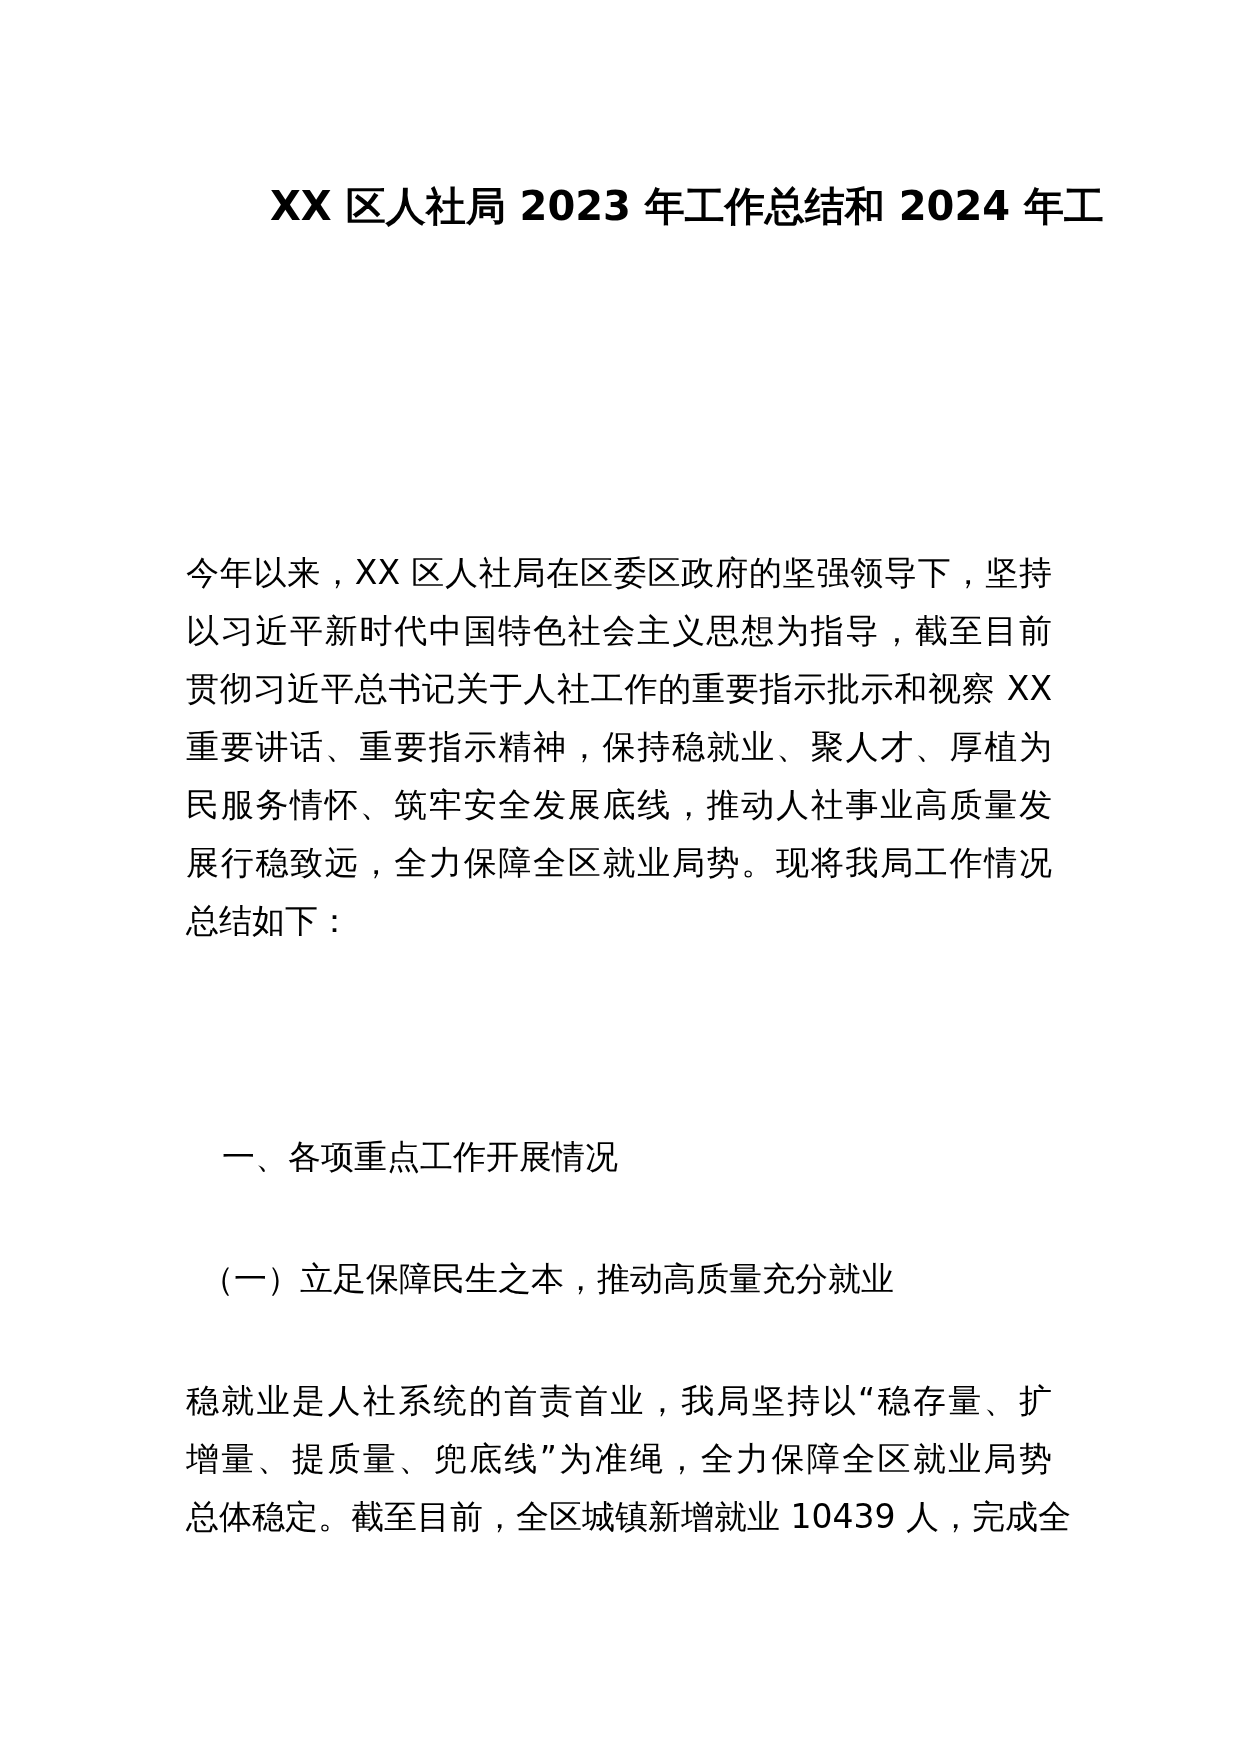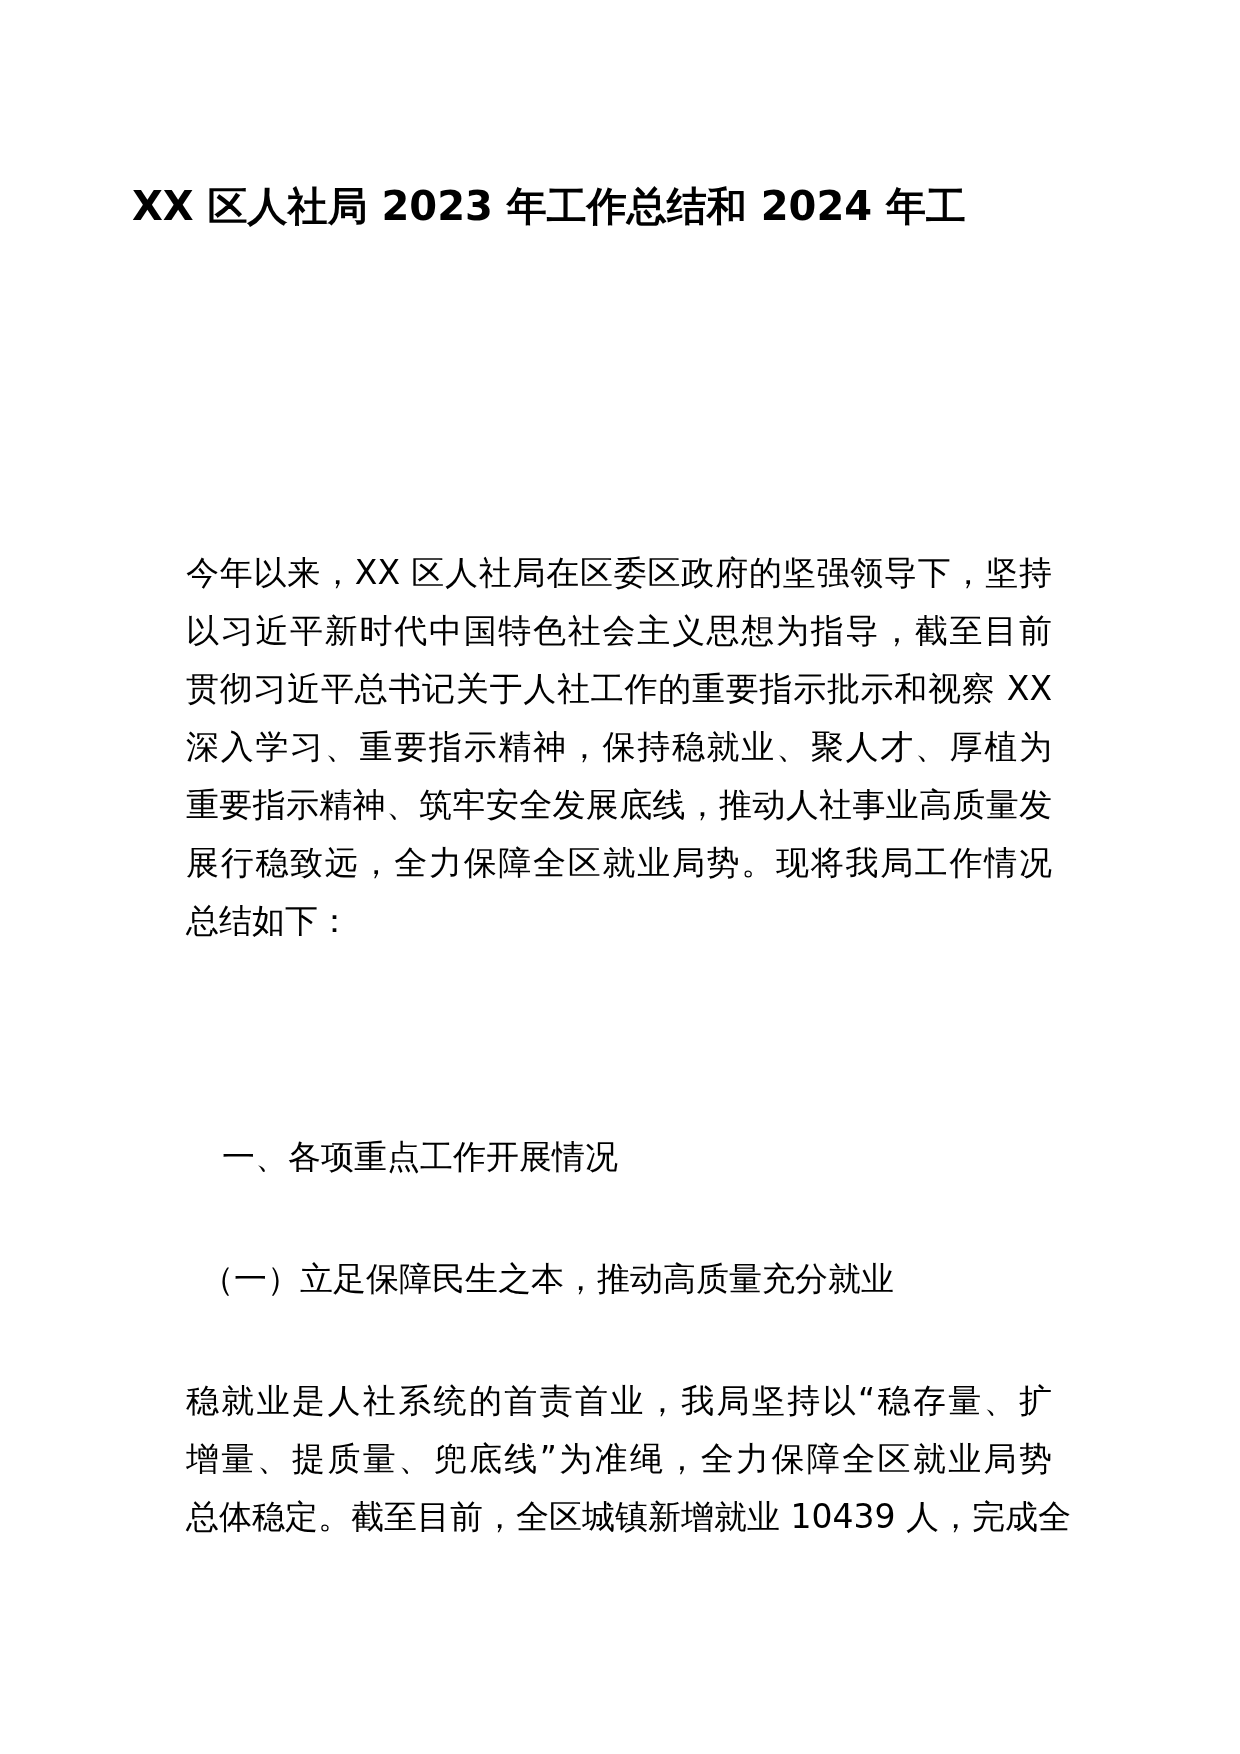--- a/index.html
+++ b/index.html
@@ -17,23 +17,23 @@
     }
     .page {
       position: absolute;
       left: 0; top: 0;
       width: 1240px;
       height: 1754px;
       background: #ffffff;
     }
     .title {
       position: absolute;
-      left: 132px;
+      left: 104px;
       width: 1000px;
-      text-align: left;
+      text-align: right;
       font-weight: bold;
       font-size: 40px;
       letter-spacing: 0px;
       line-height: 1;
     }
     .title.l1 { top: 186px; }
     .title.l2 { top: 372px; }
     .para {
       position: absolute;
       left: 186px;
@@ -59,22 +59,22 @@
 <body>
 
 <div class="page">
 
   <div class="title l1">XX 区人社局 2023 年工作总结和 2024 年工</div>
 
   <div class="para" style="top:556px;">
     <div class="line" style="top:0px;">今年以来，XX 区人社局在区委区政府的坚强领导下，坚持</div>
     <div class="line" style="top:58px;">以习近平新时代中国特色社会主义思想为指导，截至目前</div>
     <div class="line" style="top:116px;">贯彻习近平总书记关于人社工作的重要指示批示和视察 XX</div>
-    <div class="line" style="top:174px;">深入学习、重要指示精神，保持稳就业、聚人才、厚植为</div>
-    <div class="line" style="top:232px;">重要指示精神、筑牢安全发展底线，推动人社事业高质量发</div>
+    <div class="line" style="top:174px;">重要讲话、重要指示精神，保持稳就业、聚人才、厚植为</div>
+    <div class="line" style="top:232px;">民服务情怀、筑牢安全发展底线，推动人社事业高质量发</div>
     <div class="line" style="top:290px;">展行稳致远，全力保障全区就业局势。现将我局工作情况</div>
     <div class="line last" style="top:348px;">总结如下：</div>
   </div>
 
   <div class="para" style="top:1140px;">
     <div class="line last" style="top:0px;margin-left:36px;">一、各项重点工作开展情况</div>
   </div>
 
   <div class="para" style="top:1262px;">
     <div class="line last" style="top:0px;margin-left:15px;">（一）立足保障民生之本，推动高质量充分就业</div>

